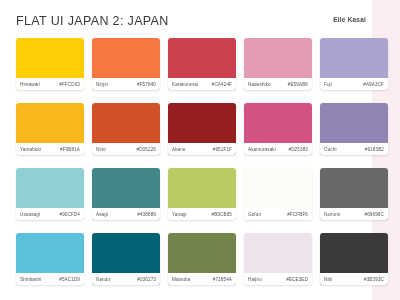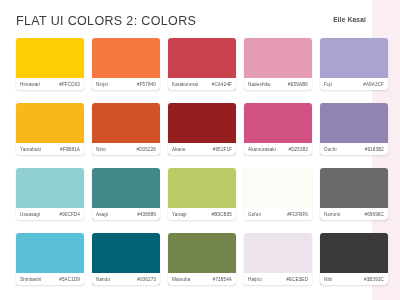--- a/index.html
+++ b/index.html
@@ -126,21 +126,21 @@
 </style>
 </head>
 <body>
 
 <div id="pink-panel"></div>
 <div id="pink-panel-lower"></div>
 
 <div id="card">
 
   <div id="header">
-    <div id="title">FLAT UI COLORS 2: COLORS</div>
+    <div id="title">FLAT UI JAPAN 2: JAPAN</div>
     <div id="author">Elle Kasai</div>
   </div>
 
   <div id="grid">
       <div class="swatch">
         <div class="swatch-fill" style="background: rgb(255, 205, 3);"></div>
         <div class="swatch-label">
           <span class="swatch-name">Himawari</span>
           <span class="swatch-hex">#FFCD03</span>
         </div>

